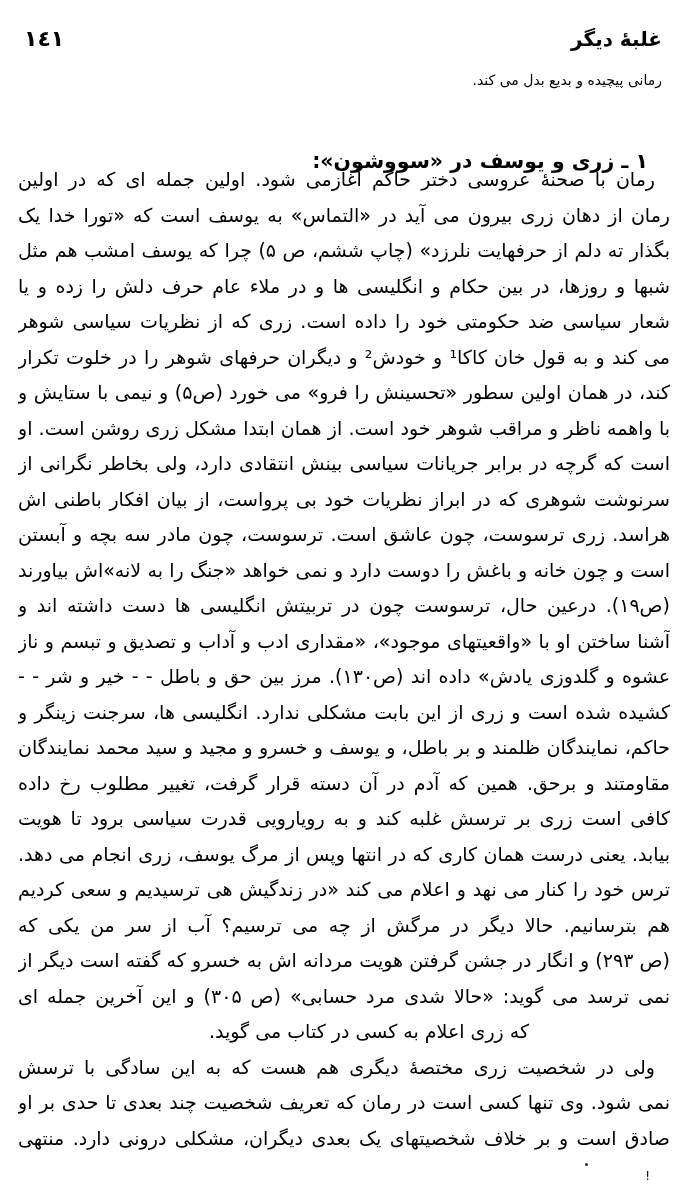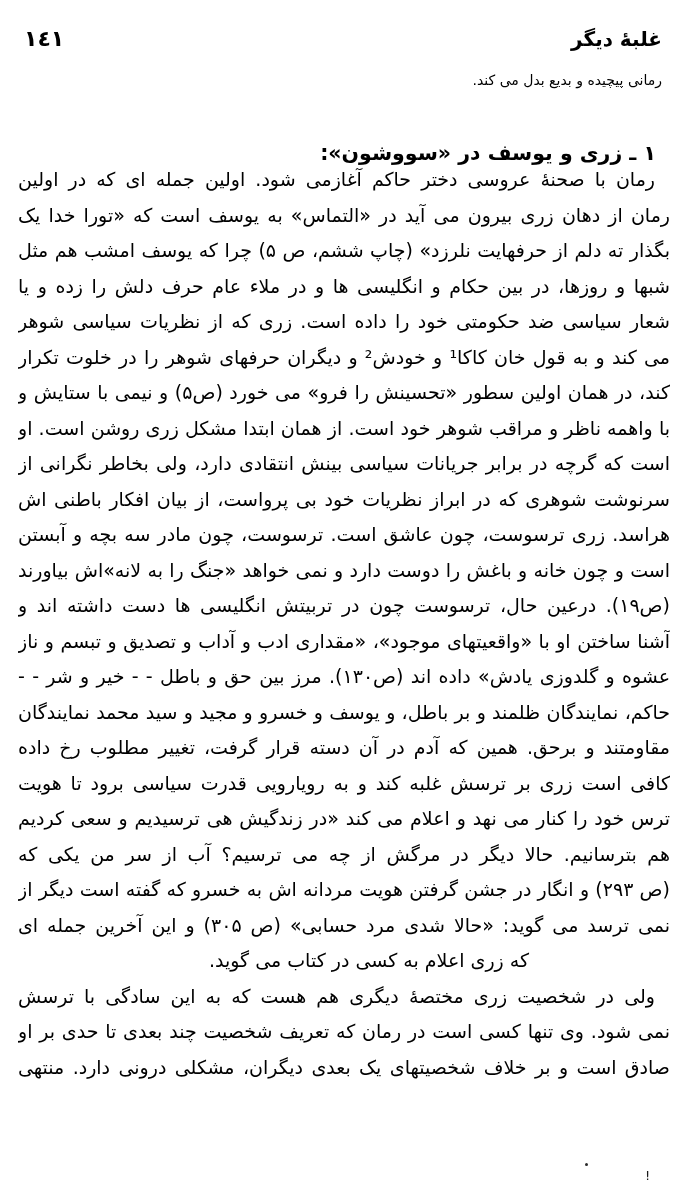--- a/index.html
+++ b/index.html
@@ -36,21 +36,21 @@
     position: absolute;
     top: 63px;
     right: 22px;
     font-size: 14px;
     line-height: 34px;
   }
   .section-heading {
     position: absolute;
     top: 133px;
     right: 20px;
-    margin: 8px;
+    margin: 16px;
     font-size: 20.5px;
     font-weight: bold;
   }
   .body-text {
     position: absolute;
     top: 162px;
     right: 14px;
     left: 18px;
     font-size: 19px;
   }
@@ -110,23 +110,25 @@
         <div class="line">می کند و به قول خان کاکا¹ و خودش² و دیگران حرفهای شوهر را در خلوت تکرار می</div>
         <div class="line">کند، در همان اولین سطور «تحسینش را فرو» می خورد (ص۵) و نیمی با ستایش و نیمی</div>
         <div class="line">با واهمه ناظر و مراقب شوهر خود است. از همان ابتدا مشکل زری روشن است. او زنی</div>
         <div class="line">است که گرچه در برابر جریانات سیاسی بینش انتقادی دارد، ولی بخاطر نگرانی از</div>
         <div class="line">سرنوشت شوهری که در ابراز نظریات خود بی پرواست، از بیان افکار باطنی اش می</div>
         <div class="line">هراسد. زری ترسوست، چون عاشق است. ترسوست، چون مادر سه بچه و آبستن چهارمی</div>
         <div class="line">است و چون خانه و باغش را دوست دارد و نمی خواهد «جنگ را به لانه»اش بیاورند</div>
         <div class="line">(ص۱۹). درعین حال، ترسوست چون در تربیتش انگلیسی ها دست داشته اند و بجای</div>
         <div class="line">آشنا ساختن او با «واقعیتهای موجود»، «مقداری ادب و آداب و تصدیق و تبسم و ناز و</div>
         <div class="line">عشوه و گلدوزی یادش» داده اند (ص۱۳۰). مرز بین حق و باطل - - خیر و شر - - بوضوح</div>
+        <div class="line">کشیده شده است و زری از این بابت مشکلی ندارد. انگلیسی ها، سرجنت زینگر و</div>
         <div class="line">حاکم، نمایندگان ظلمند و بر باطل، و یوسف و خسرو و مجید و سید محمد نمایندگان</div>
         <div class="line">مقاومتند و برحق. همین که آدم در آن دسته قرار گرفت، تغییر مطلوب رخ داده است.</div>
         <div class="line">کافی است زری بر ترسش غلبه کند و به رویارویی قدرت سیاسی برود تا هویت انسانی</div>
+        <div class="line">بیابد. یعنی درست همان کاری که در انتها وپس از مرگ یوسف، زری انجام می دهد.</div>
         <div class="line">ترس خود را کنار می نهد و اعلام می کند «در زندگیش هی ترسیدیم و سعی کردیم او را</div>
         <div class="line">هم بترسانیم. حالا دیگر در مرگش از چه می ترسیم؟ آب از سر من یکی که گذشته...»</div>
         <div class="line">(ص ۲۹۳) و انگار در جشن گرفتن هویت مردانه اش به خسرو که گفته است دیگر از درد</div>
         <div class="line">نمی ترسد می گوید: «حالا شدی مرد حسابی» (ص ۳۰۵) و این آخرین جمله ای است</div>
         <div class="line center-last">که زری اعلام به کسی در کتاب می گوید.</div>
       </div>
       <div class="paragraph">
         <div class="line first">ولی در شخصیت زری مختصهٔ دیگری هم هست که به این سادگی با ترسش مرتبط</div>
         <div class="line">نمی شود. وی تنها کسی است در رمان که تعریف شخصیت چند بعدی تا حدی بر او</div>
         <div class="line">صادق است و بر خلاف شخصیتهای یک بعدی دیگران، مشکلی درونی دارد. منتهی</div>

